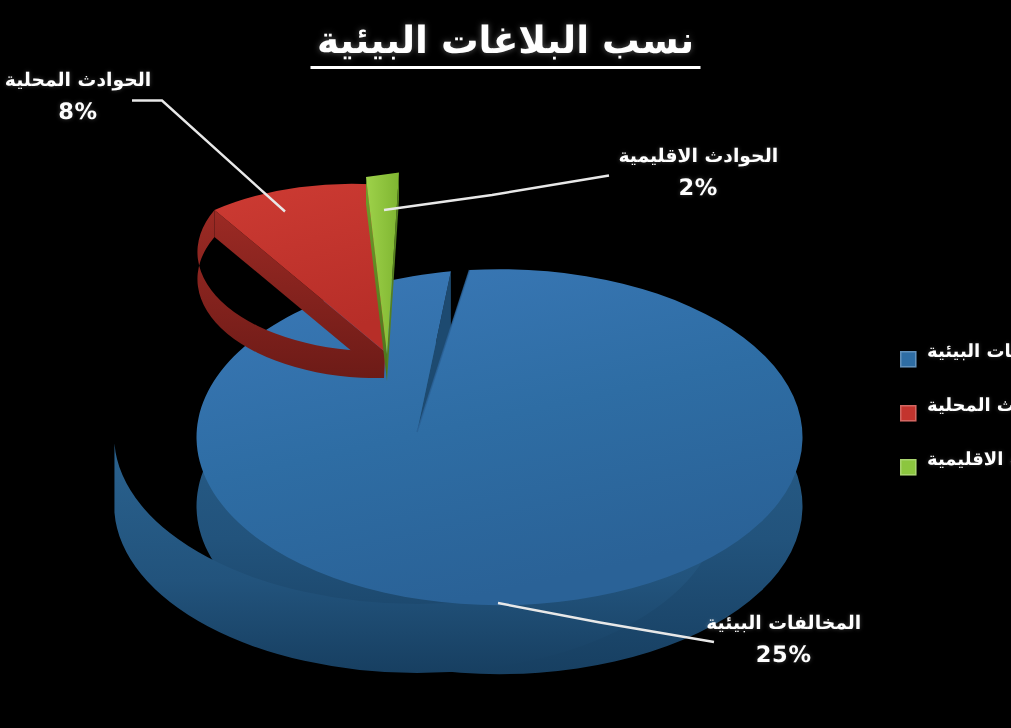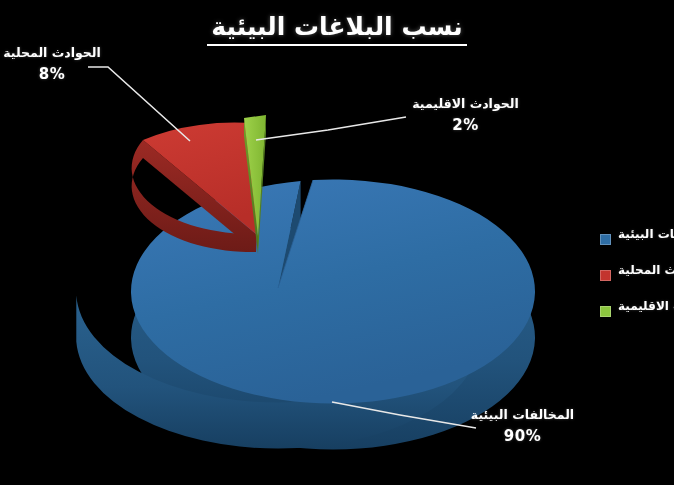--- a/index.html
+++ b/index.html
@@ -201,21 +201,21 @@
     <span class="pct">8%</span>
   </div>
 
   <div class="data-label" id="label-regional">
     <span>الحوادث الاقليمية</span>
     <span class="pct">2%</span>
   </div>
 
   <div class="data-label" id="label-violations">
     <span>المخالفات البيئية</span>
-    <span class="pct">90%</span>
+    <span class="pct">25%</span>
   </div>
 
   <div id="legend">
 
     <div class="legend-item">
       <span class="legend-swatch" style="background:#2E6DA4"></span>
       <span class="legend-label">المخالفات البيئية</span>
     </div>
 
     <div class="legend-item">

